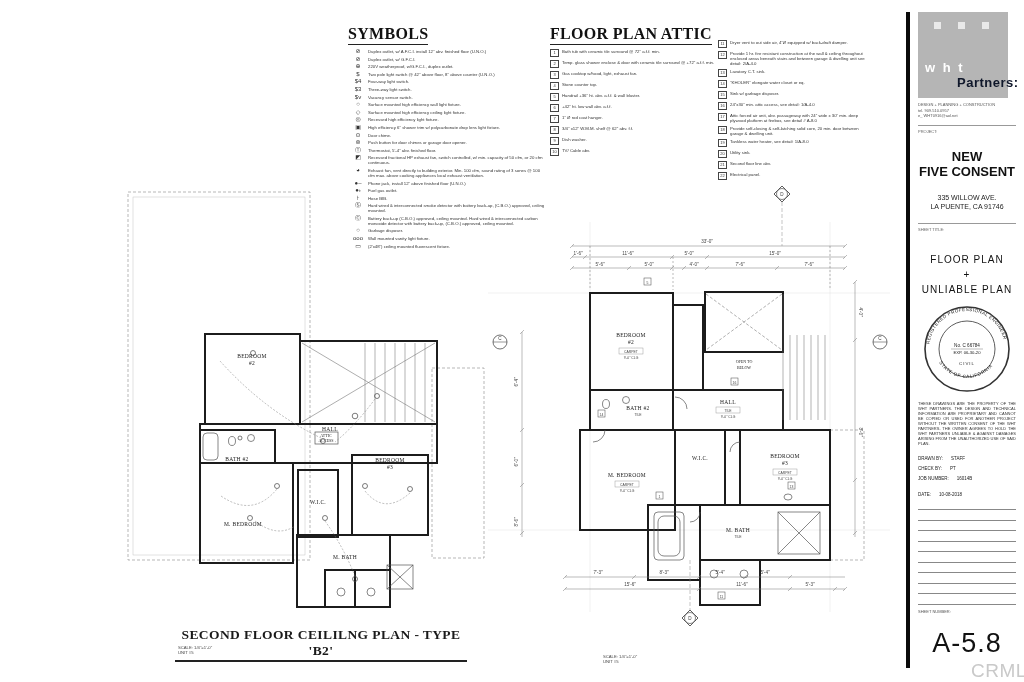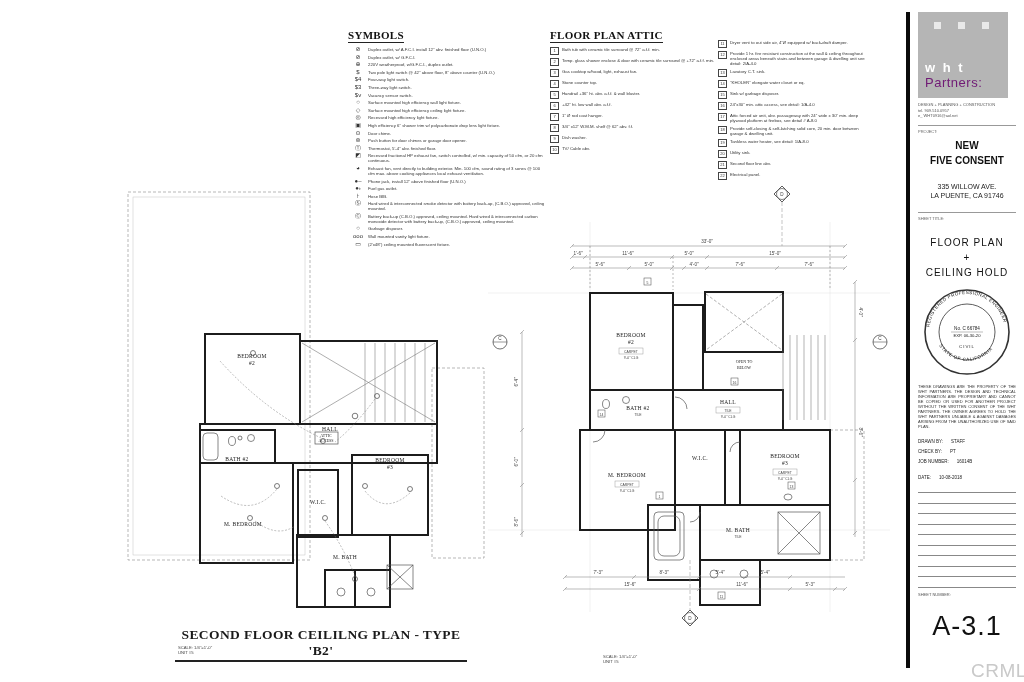--- a/index.html
+++ b/index.html
@@ -1,19 +1,19 @@
 <!DOCTYPE html>
 <html><head>
 <meta charset="utf-8">
 <style>
   html,body{margin:0;padding:0;background:#ffffff;}
   #sheet{position:relative;width:1024px;height:682px;background:#fff;overflow:hidden;
          font-family:"Liberation Sans",sans-serif;color:#222;}
   
-  .legend-title{font-family:"Liberation Serif",serif;font-weight:700;font-size:11px;
+  .legend-title{font-family:"Liberation Serif",serif;font-weight:700;font-size:16px;
                 letter-spacing:.3px;color:#111;border-bottom:1.2px solid #222;display:inline-block;padding-bottom:1px;}
   .sym-block{position:absolute;left:348px;top:25px;width:200px;}
   .sym-list{margin-top:4px;}
   .sym-row{display:flex;align-items:flex-start;margin-bottom:2.6px;}
   .sym-glyph{flex:0 0 20px;font-size:6px;line-height:5px;color:#333;text-align:center;}
   .sym-text{font-size:4.3px;line-height:5px;color:#333;}
   .notes-block{position:absolute;left:550px;top:25px;width:178px;}
   .notes-col2{position:absolute;left:718px;top:40px;width:148px;}
   .note-row{display:flex;align-items:flex-start;margin-bottom:3px;}
   .note-num{flex:0 0 7px;height:6px;border:.5px solid #444;font-size:4px;line-height:6px;
@@ -23,27 +23,27 @@
   .plan-title{position:absolute;text-align:center;font-family:"Liberation Serif",serif;
               font-weight:700;font-size:13.5px;letter-spacing:.4px;color:#1a1a1a;}
   .plan-title .tline{display:inline-block;border-bottom:2px solid #222;padding-bottom:1px;}
   .plan-scale{position:absolute;font-size:4.2px;line-height:5px;color:#444;}
   
   .tb-rule{position:absolute;left:906px;top:12px;width:4px;height:656px;background:#0a0a0a;}
   .tb{position:absolute;left:918px;top:12px;width:98px;}
   .tb-logo{width:90px;height:86px;background:#b5b5b5;position:relative;margin-bottom:4px;}
   .tb-logo .sq{position:absolute;top:10px;width:7px;height:7px;background:#e9e9e9;}
   .tb-brand{position:absolute;left:7px;bottom:8px;font-size:13px;font-weight:700;color:#fff;letter-spacing:2px;}
-  .tb-brand .rest{color:#701a75;font-weight:400;letter-spacing:.5px;}
+  .tb-brand .rest{color:#0f172a;font-weight:700;letter-spacing:.5px;margin-left:32px;}
   .tb-firm{font-size:4px;line-height:5.5px;color:#555;}
   .tb-divider{border:none;border-top:1px solid #999;margin:6px 0 3px 0;}
   .tb-label{font-size:4px;color:#666;}
-  .tb-project{margin-top:4px;text-align:center;font-size:10px;font-weight:700;line-height:15px;color:#111;}
+  .tb-project{margin-top:15px;text-align:center;font-size:13px;font-weight:700;line-height:15px;color:#111;}
   .tb-address{margin-top:14px;text-align:center;font-size:7px;line-height:9px;color:#222;}
-  .tb-sheet-title{margin-top:14px;text-align:center;font-size:10px;letter-spacing:1px;line-height:15px;color:#111;}
+  .tb-sheet-title{margin-top:20px;text-align:center;font-size:10px;letter-spacing:1px;line-height:15px;color:#111;}
   .tb-stamp{display:block;margin:6px auto 0 auto;}
   .tb-disclaimer{margin-top:6px;font-size:4px;line-height:5px;color:#333;text-align:justify;}
   .tb-fields{margin-top:8px;font-size:4.5px;line-height:10px;color:#222;}
   .tb-fields .val{margin-left:8px;}
   .tb-revlines div{border-bottom:.8px solid #888;height:9.5px;}
   .tb-sheetnum-label{margin-top:4px;font-size:4px;color:#555;}
   .tb-sheetnum{margin-top:14px;text-align:center;font-size:27px;color:#111;letter-spacing:1px;}
   .watermark{position:absolute;left:971px;top:660px;font-size:19px;color:#c9c9c9;letter-spacing:.5px;}
   
   svg text{font-family:"Liberation Serif",serif;fill:#222;}
@@ -547,21 +547,21 @@
     </div>
     <div class="tb-address">
       <div>335 WILLOW AVE.</div>
       <div>LA PUENTE, CA 91746</div>
     </div>
     <hr class="tb-divider" style="margin-top:12px">
     <div class="tb-label">SHEET TITLE:</div>
     <div class="tb-sheet-title">
       <div>FLOOR PLAN</div>
       <div>+</div>
-      <div>CEILING HOLD</div>
+      <div>UNLIABLE PLAN</div>
     </div>
     <svg class="tb-stamp" width="92" height="92" viewBox="0 0 92 92">
       <circle cx="46" cy="46" r="42" fill="none" stroke="#333" stroke-width="1.6"></circle>
       <circle cx="46" cy="46" r="28" fill="none" stroke="#333" stroke-width=".8"></circle>
       <defs>
         <path id="arcTop" d="M 8,46 A 38,38 0 0 1 84,46"></path>
         <path id="arcBot" d="M 14,50 A 33,33 0 0 0 78,50"></path>
       </defs>
       <text font-size="4.6" letter-spacing=".4" fill="#222" style="font-family:'Liberation Sans',sans-serif">
         <textPath href="#arcTop" startOffset="4%">REGISTERED PROFESSIONAL ENGINEER</textPath>
@@ -587,17 +587,17 @@
         <div></div>
         <div></div>
         <div></div>
       <div></div>
         <div></div>
         <div></div>
         <div></div>
         <div></div>
     </div>
     <div class="tb-sheetnum-label">SHEET NUMBER:</div>
-    <div class="tb-sheetnum">A-3.1</div>
+    <div class="tb-sheetnum">A-5.8</div>
   </div>
 
   <div class="watermark">CRMLS</div>
 </div>
 
 </body></html>

